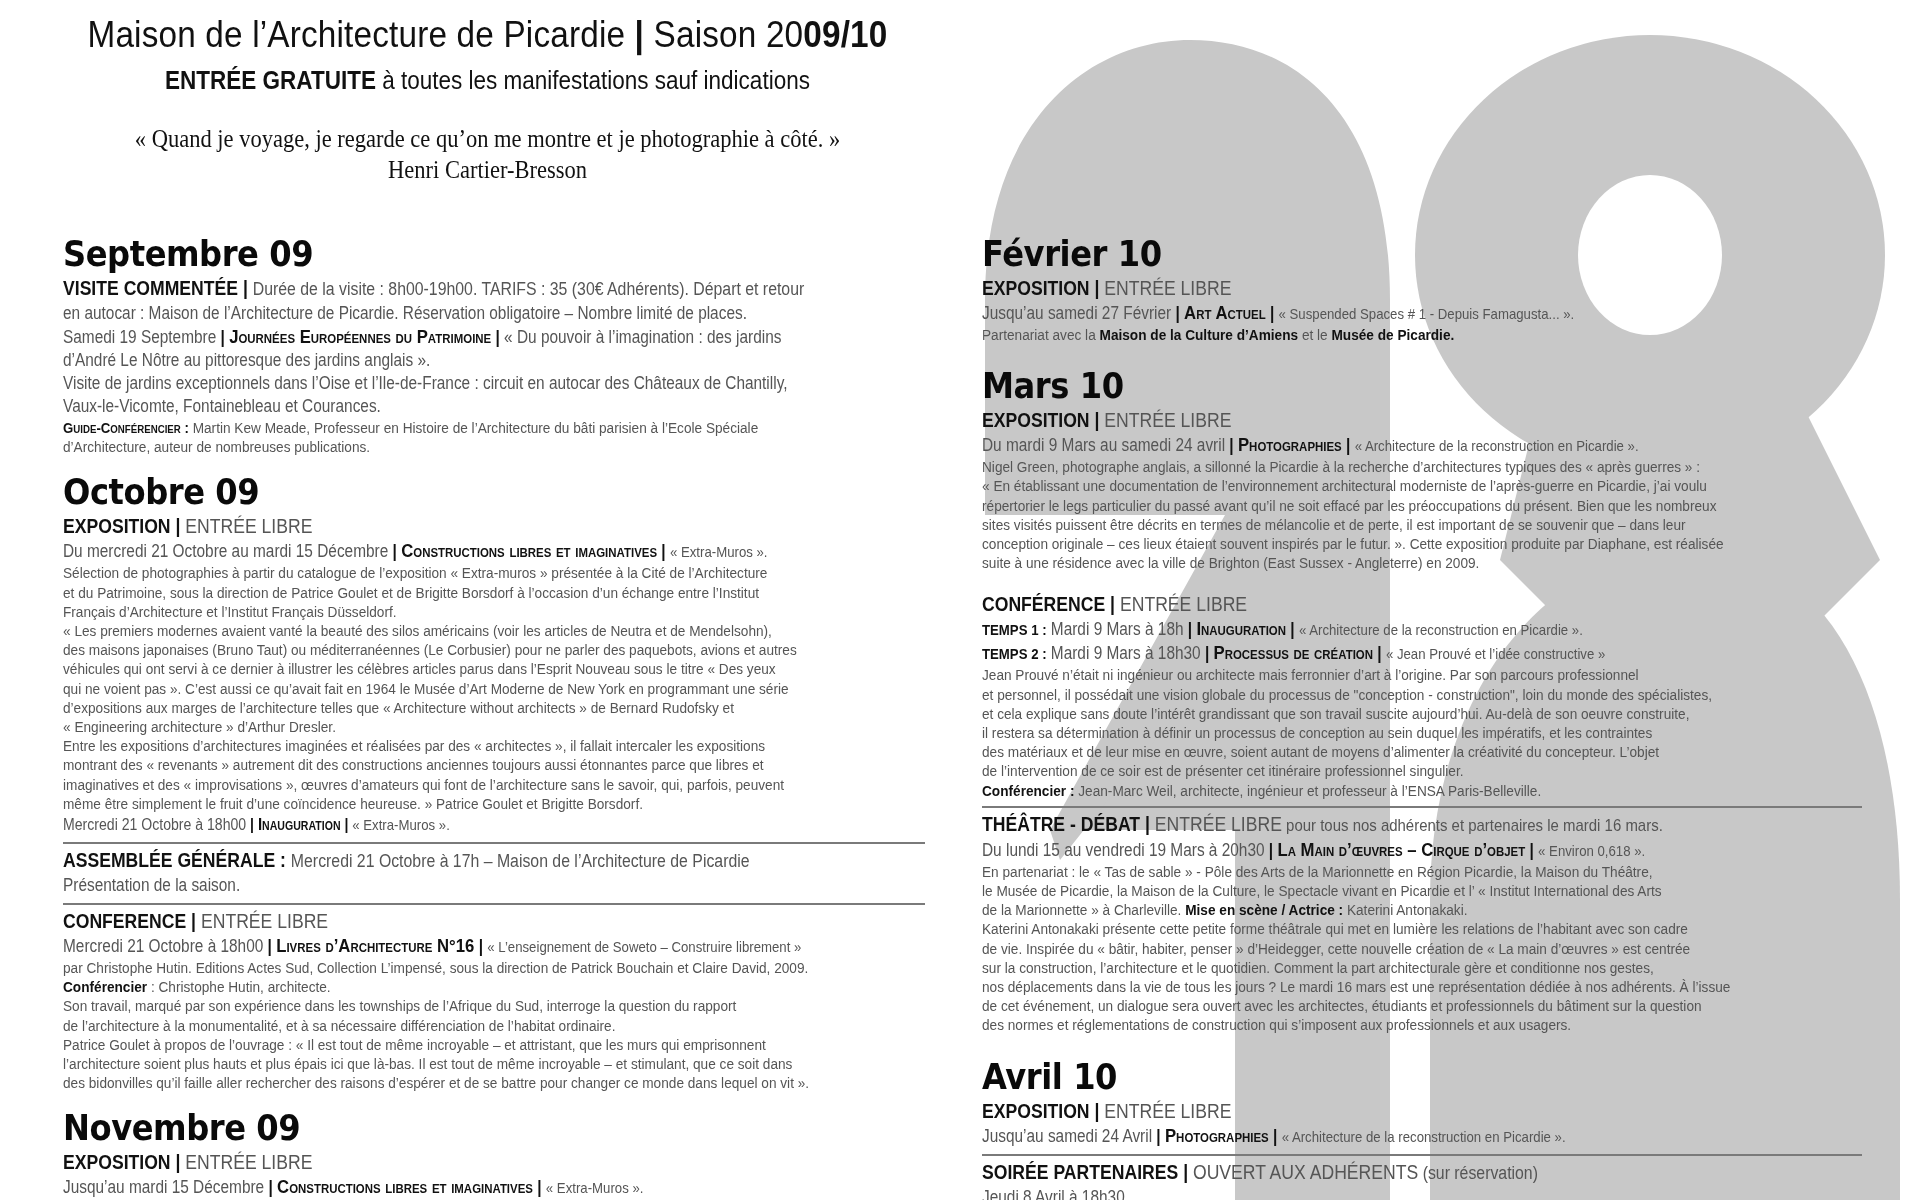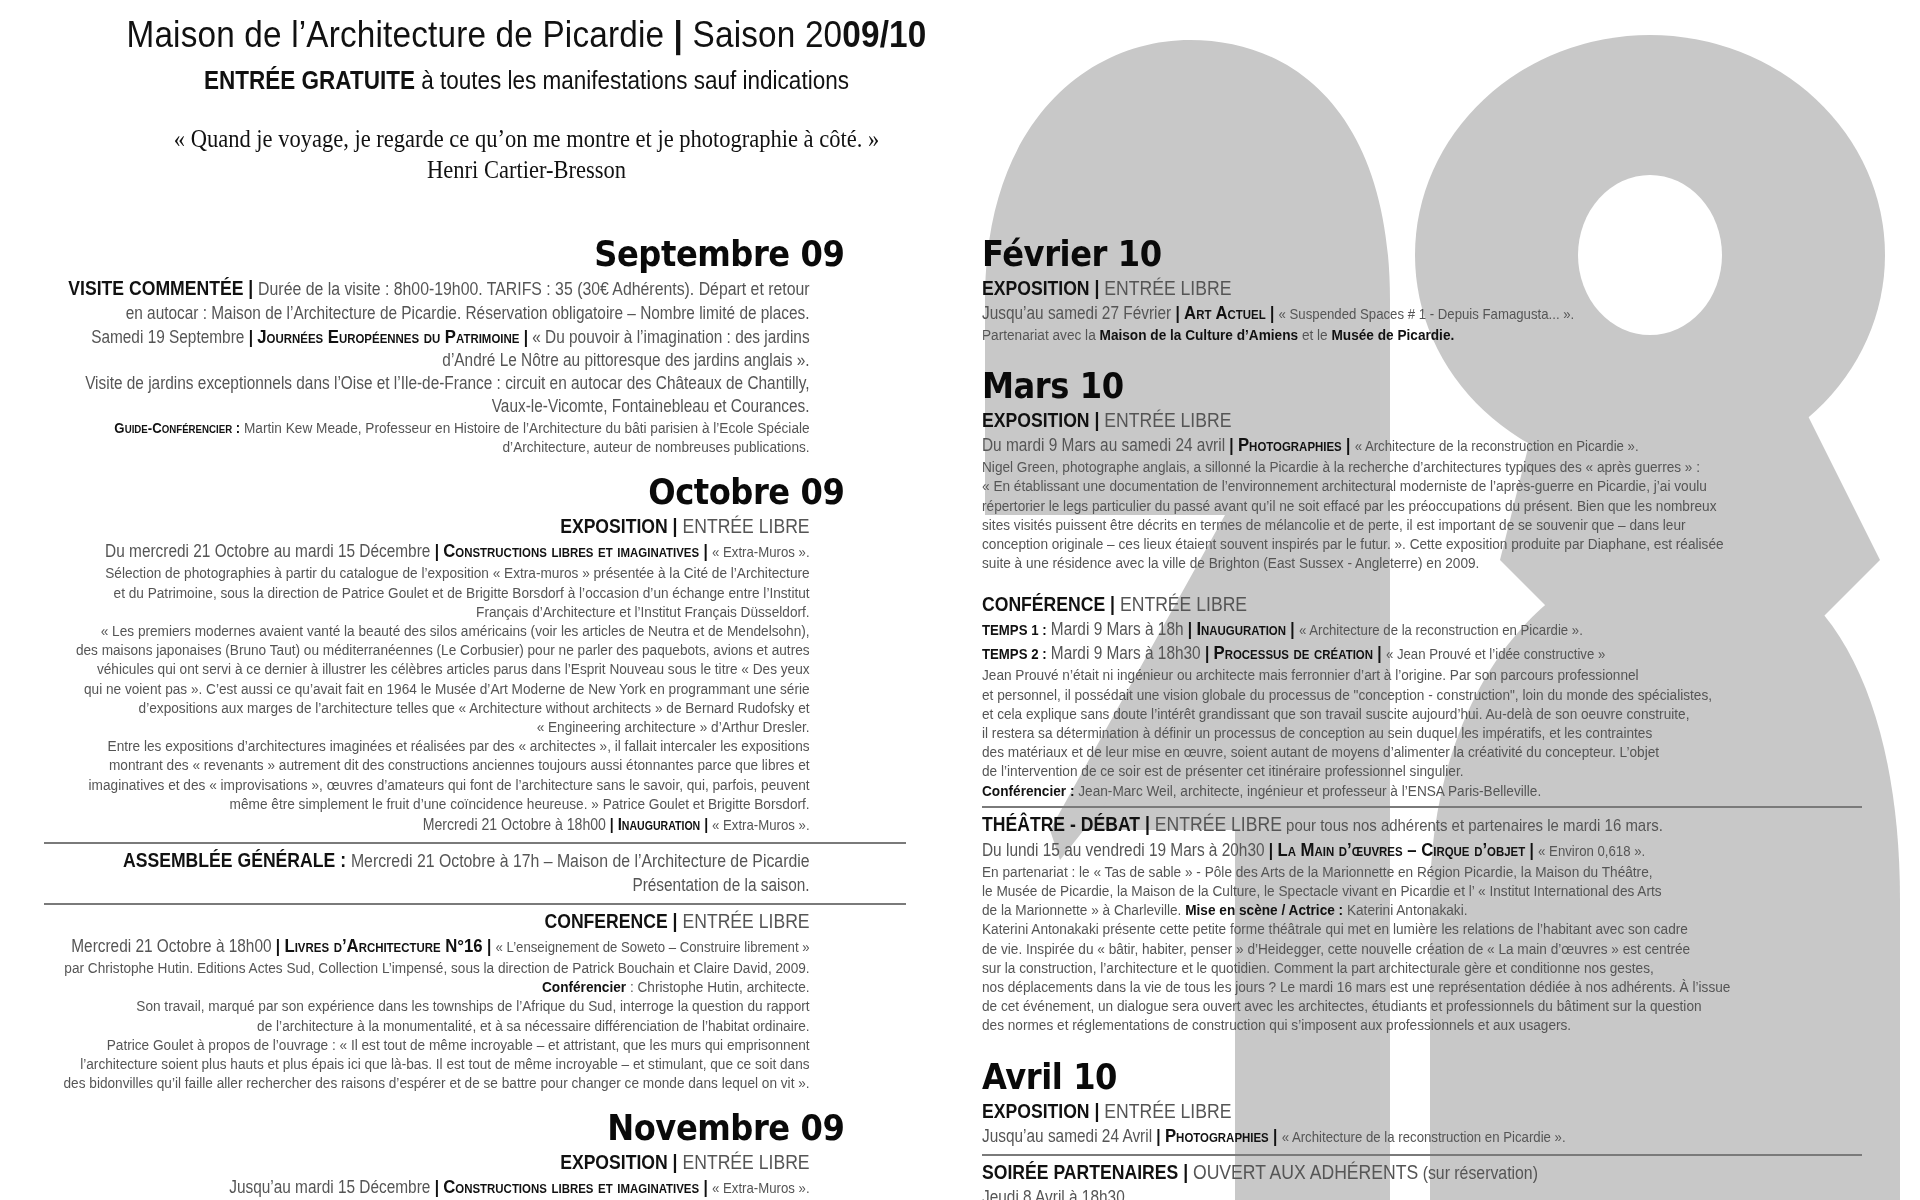--- a/index.html
+++ b/index.html
@@ -1,29 +1,29 @@
 <!DOCTYPE html>
 <html><head>
 <meta charset="utf-8">
 <style>
   html, body { margin:0; padding:0; }
   body { width:1920px; height:1200px; overflow:hidden; background:#ffffff; position:relative;
          font-family:"DejaVu Sans Condensed","DejaVu Sans", sans-serif; color:#1a1a1a; }
   .bg-glyphs { position:absolute; left:0; top:0; width:1920px; height:1200px; z-index:0; }
-  .layer { position:absolute; z-index:1;margin-left:39px; }
+  .layer { position:absolute; z-index:1; }
   .header { left:0; top:14px; width:975px; text-align:center; }
   .title { font-family:"Liberation Sans", sans-serif; font-size:37px; font-weight:400; color:#111; letter-spacing:0.2px; transform:scaleX(0.9); transform-origin:center; white-space:nowrap; }
   .title .bar { font-weight:700; }
   .title b { font-weight:700; }
   .subtitle { font-family:"Liberation Sans", sans-serif; font-size:25px; margin-top:10px; color:#111; transform:scaleX(0.9); white-space:nowrap; }
   .subtitle b { font-weight:700; }
   .quote { font-family:"Liberation Serif", serif; font-size:25px; color:#111; margin-top:28px; line-height:31px; transform:scaleX(0.9); white-space:nowrap; }
 
   .col { position:absolute; z-index:1; font-family:"Liberation Sans", sans-serif; }
-  .col-left { left:44px; top:232px; width:870px;text-align:right; }
+  .col-left { left:63px; top:232px; width:870px; }
   .col-right { left:982px; top:232px; width:880px; }
   .month { font-family:"DejaVu Sans", sans-serif; font-weight:700; font-size:35px; color:#0a0a0a; letter-spacing:-0.5px; margin:0; line-height:44px; transform:scaleX(0.92); transform-origin:left; white-space:nowrap; }
   .cat { font-size:20px; line-height:25px; color:#111; white-space:nowrap; transform:scaleX(0.88); transform-origin:left; }
   .cat .k { font-weight:700; }
   .cat .sep { font-weight:700; }
   .cat .v { color:#555; font-weight:400; }
   .cat .small { font-size:17px; color:#555; }
   .lead { font-size:17.5px; line-height:23px; color:#555; white-space:nowrap; transform:scaleX(0.88); transform-origin:left; }
   .lead .t { color:#111; font-weight:700; font-variant:small-caps; font-size:19px; }
   .lead .sep { color:#111; font-weight:700; }

